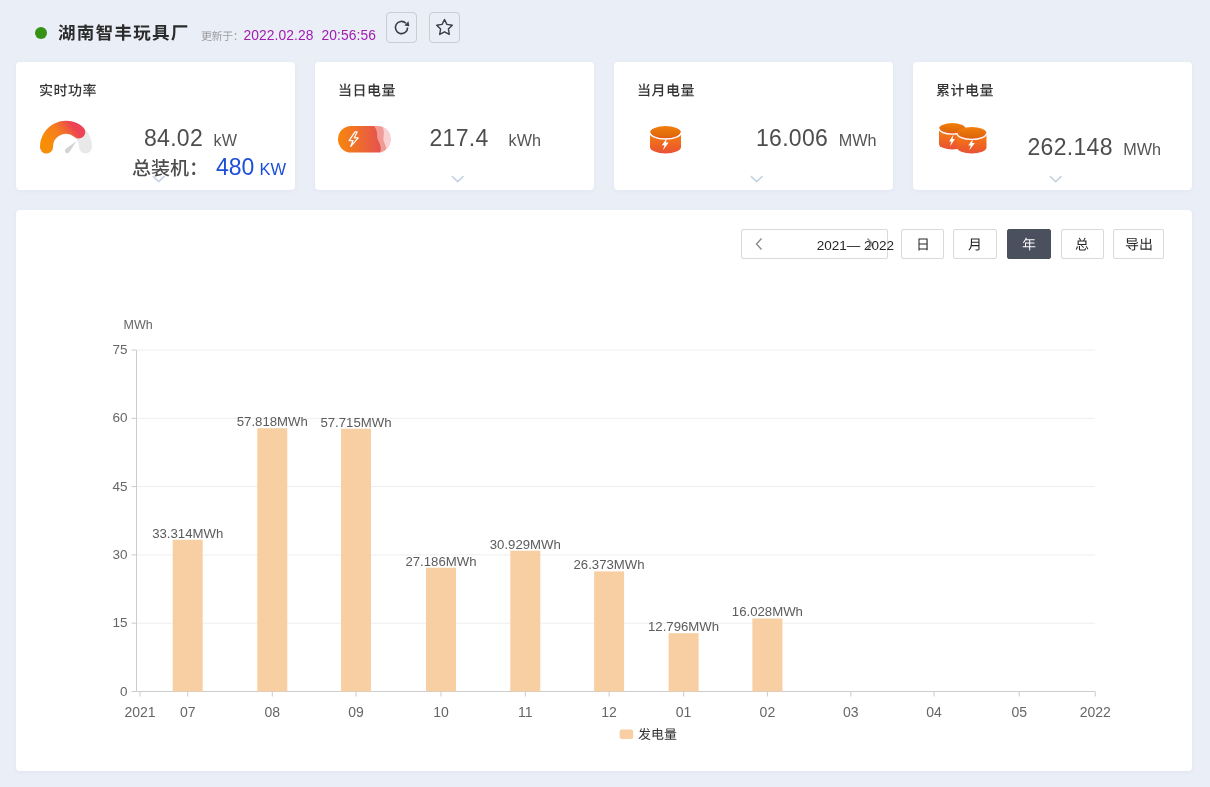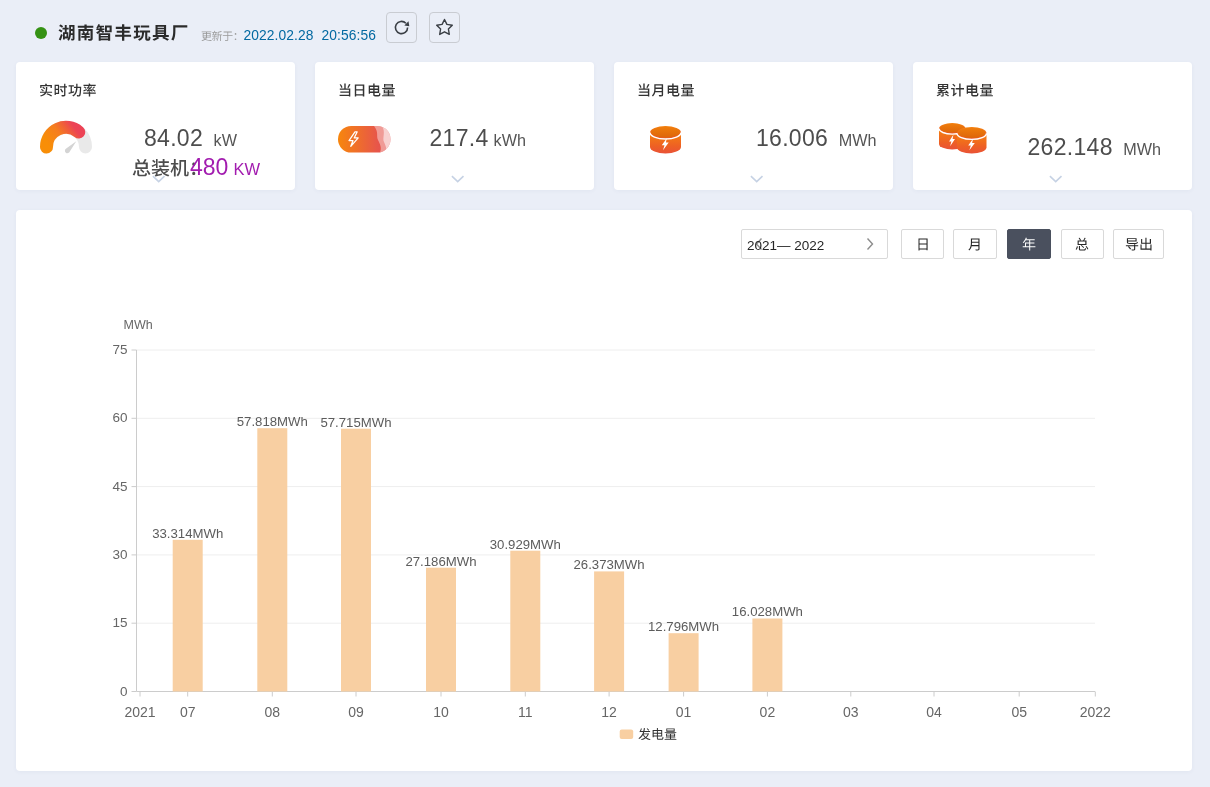--- a/index.html
+++ b/index.html
@@ -5,21 +5,21 @@
 .card{position:absolute;background:#fff;border-radius:4px;box-shadow:0 1px 4px rgba(50,70,120,0.05)}
 .abs{position:absolute}
 </style></head><body>
 <div class="abs" style="left:35px;top:27px;width:12px;height:12px;border-radius:50%;background:#359214"></div>
 <svg style="position:absolute;left:57.5px;top:20.0px;overflow:visible" width="132" height="24">
     <path transform="translate(0 19.2)" fill="#2b2b2b" d="M1.2 -13.2C2.2 -12.7 3.4 -12.0 3.9 -11.4L5.1 -13.0C4.5 -13.6 3.3 -14.3 2.3 -14.7ZM0.5 -8.5C1.5 -8.1 2.7 -7.4 3.3 -6.8L4.5 -8.5C3.9 -9.0 2.6 -9.7 1.6 -10.0ZM0.8 0.3 2.7 1.4C3.4 -0.3 4.1 -2.4 4.7 -4.2L3.1 -5.3C2.4 -3.3 1.4 -1.1 0.8 0.3ZM11.2 -14.3V-7.2C11.2 -5.4 11.1 -3.2 10.3 -1.3V-6.9H8.7V-9.6H10.7V-11.5H8.7V-14.3H6.8V-11.5H4.5V-9.6H6.8V-6.9H5.0V0.4H6.8V-0.8H10.1C9.9 -0.3 9.6 0.2 9.2 0.6C9.6 0.8 10.4 1.3 10.8 1.6C12.1 0.1 12.6 -2.0 12.9 -4.1H14.6V-0.6C14.6 -0.4 14.6 -0.3 14.4 -0.3C14.1 -0.3 13.5 -0.3 12.8 -0.4C13.1 0.1 13.4 0.9 13.5 1.4C14.6 1.4 15.3 1.3 15.8 1.0C16.4 0.7 16.5 0.2 16.5 -0.6V-14.3ZM13.0 -12.4H14.6V-10.1H13.0ZM13.0 -8.3H14.6V-6.0H13.0L13.0 -7.2ZM6.8 -5.1H8.5V-2.6H6.8Z M26.4 -14.8V-13.4H19.8V-11.5H26.4V-10.2H20.4V1.5H22.5V-8.2H25.9L24.3 -7.8C24.6 -7.2 25.0 -6.4 25.2 -5.9H23.6V-4.3H26.5V-3.1H23.3V-1.4H26.5V1.1H28.5V-1.4H31.8V-3.1H28.5V-4.3H31.5V-5.9H29.9C30.3 -6.4 30.6 -7.1 31.0 -7.7L29.2 -8.2C29.0 -7.5 28.5 -6.6 28.2 -5.9L28.3 -5.9H25.6L27.0 -6.3C26.8 -6.9 26.4 -7.6 26.0 -8.2H32.5V-0.6C32.5 -0.3 32.4 -0.2 32.1 -0.2C31.8 -0.2 30.7 -0.2 29.9 -0.3C30.1 0.2 30.5 1.0 30.6 1.5C32.0 1.5 33.0 1.5 33.7 1.2C34.4 0.9 34.7 0.4 34.7 -0.6V-10.2H28.7V-11.5H35.3V-13.4H28.7V-14.8Z M48.9 -11.7H51.6V-8.8H48.9ZM47.0 -13.6V-6.9H53.7V-13.6ZM42.7 -1.7H50.0V-0.7H42.7ZM42.7 -3.2V-4.2H50.0V-3.2ZM40.7 -5.9V1.6H42.7V1.0H50.0V1.5H52.2V-5.9ZM41.7 -11.9V-11.2L41.7 -10.8H40.0C40.3 -11.1 40.6 -11.5 40.8 -11.9ZM40.1 -15.0C39.8 -13.7 39.1 -12.4 38.2 -11.6C38.5 -11.4 39.1 -11.1 39.5 -10.8H38.3V-9.1H41.3C40.8 -8.3 39.9 -7.4 38.1 -6.7C38.6 -6.4 39.2 -5.7 39.5 -5.3C41.0 -6.1 42.1 -6.9 42.7 -7.8C43.5 -7.3 44.4 -6.6 45.0 -6.1L46.4 -7.5C46.0 -7.8 44.2 -8.8 43.5 -9.1H46.4V-10.8H43.7L43.7 -11.1V-11.9H46.0V-13.5H41.6C41.7 -13.9 41.9 -14.2 42.0 -14.6Z M64.0 -14.9V-12.4H57.8V-10.3H64.0V-8.5H58.7V-6.5H64.0V-4.5H57.2V-2.4H64.0V1.5H66.3V-2.4H73.1V-4.5H66.3V-6.5H71.6V-8.5H66.3V-10.3H72.4V-12.4H66.3V-14.9Z M82.7 -13.6V-11.6H91.2V-13.6ZM75.5 -2.5 76.0 -0.4C77.8 -0.9 80.1 -1.5 82.3 -2.1L82.1 -3.9L80.0 -3.4V-6.6H81.7V-8.5H80.0V-11.6H81.9V-13.6H75.9V-11.6H77.9V-8.5H76.0V-6.6H77.9V-3.0C77.0 -2.8 76.2 -2.6 75.5 -2.5ZM82.0 -8.7V-6.7H84.0C83.9 -3.3 83.5 -1.2 80.0 -0.0C80.4 0.3 81.0 1.1 81.2 1.6C85.2 0.1 85.8 -2.5 86.1 -6.7H87.2V-1.1C87.2 0.8 87.6 1.5 89.2 1.5C89.5 1.5 90.1 1.5 90.4 1.5C91.8 1.5 92.3 0.7 92.5 -2.0C91.9 -2.2 91.0 -2.5 90.6 -2.9C90.6 -0.8 90.5 -0.5 90.2 -0.5C90.1 -0.5 89.7 -0.5 89.6 -0.5C89.4 -0.5 89.3 -0.5 89.3 -1.1V-6.7H92.1V-8.7Z M97.5 -14.1V-4.1H94.8V-2.2H99.1C98.0 -1.4 96.1 -0.5 94.5 0.1C95.0 0.5 95.7 1.2 96.0 1.6C97.8 1.0 100.0 -0.1 101.4 -1.2L99.9 -2.2H105.2L104.2 -1.1C106.1 -0.3 108.1 0.8 109.3 1.6L111.0 0.1C109.9 -0.6 108.1 -1.5 106.4 -2.2H110.8V-4.1H108.1V-14.1ZM99.6 -4.1V-5.1H106.0V-4.1ZM99.6 -10.0H106.0V-9.0H99.6ZM99.6 -11.4V-12.4H106.0V-11.4ZM99.6 -7.5H106.0V-6.6H99.6Z M115.2 -13.9V-8.5C115.2 -5.8 115.0 -2.1 113.3 0.4C113.9 0.6 114.9 1.2 115.3 1.6C117.1 -1.1 117.4 -5.5 117.4 -8.5V-11.7H129.3V-13.9Z"></path>
   </svg>
 <svg style="position:absolute;left:200.5px;top:28.1px;overflow:visible" width="42" height="15">
     <path transform="translate(0 12.1)" fill="#999999" d="M2.8 -2.6 2.1 -2.3C2.4 -1.7 2.9 -1.2 3.4 -0.8C2.8 -0.4 1.8 -0.1 0.5 0.2C0.7 0.4 0.9 0.7 1.0 0.9C2.4 0.6 3.5 0.2 4.2 -0.3C5.7 0.5 7.7 0.7 10.3 0.8C10.4 0.6 10.5 0.2 10.7 0.0C8.2 -0.0 6.3 -0.2 4.9 -0.8C5.4 -1.4 5.7 -2.0 5.9 -2.7H9.6V-7.0H6.0V-7.9H10.3V-8.7H0.7V-7.9H5.1V-7.0H1.7V-2.7H5.0C4.9 -2.2 4.6 -1.7 4.1 -1.3C3.6 -1.6 3.1 -2.0 2.8 -2.6ZM2.5 -4.5H5.1V-4.1C5.1 -3.8 5.1 -3.6 5.1 -3.4H2.5ZM6.0 -3.4C6.0 -3.6 6.0 -3.8 6.0 -4.1V-4.5H8.8V-3.4ZM2.5 -6.3H5.1V-5.2H2.5ZM6.0 -6.3H8.8V-5.2H6.0Z M14.6 -2.3C14.9 -1.8 15.3 -1.0 15.5 -0.6L16.0 -0.9C15.9 -1.4 15.5 -2.1 15.1 -2.6ZM12.1 -2.6C11.9 -1.9 11.5 -1.2 11.1 -0.7C11.2 -0.6 11.5 -0.4 11.6 -0.3C12.1 -0.8 12.5 -1.6 12.8 -2.4ZM16.7 -8.2V-4.4C16.7 -2.9 16.6 -1.0 15.7 0.3C15.8 0.4 16.2 0.6 16.3 0.8C17.3 -0.6 17.5 -2.8 17.5 -4.4V-4.8H19.1V0.8H19.9V-4.8H21.1V-5.5H17.5V-7.6C18.6 -7.8 19.9 -8.1 20.8 -8.4L20.1 -9.0C19.3 -8.7 17.9 -8.4 16.7 -8.2ZM13.0 -9.1C13.1 -8.8 13.3 -8.4 13.4 -8.1H11.3V-7.4H16.1V-8.1H14.3C14.2 -8.4 13.9 -8.9 13.7 -9.3ZM14.7 -7.3C14.6 -6.8 14.4 -6.1 14.2 -5.6H11.1V-4.9H13.4V-3.7H11.2V-3.0H13.4V-0.2C13.4 -0.1 13.3 -0.1 13.2 -0.1C13.1 -0.0 12.8 -0.0 12.4 -0.1C12.5 0.1 12.6 0.5 12.6 0.6C13.2 0.6 13.5 0.6 13.8 0.5C14.0 0.4 14.1 0.2 14.1 -0.2V-3.0H16.2V-3.7H14.1V-4.9H16.3V-5.6H14.9C15.1 -6.0 15.3 -6.6 15.5 -7.2ZM12.0 -7.2C12.2 -6.7 12.4 -6.0 12.4 -5.6L13.1 -5.8C13.1 -6.2 12.9 -6.8 12.7 -7.3Z M22.6 -8.5V-7.6H26.4V-4.9H21.8V-4.0H26.4V-0.3C26.4 -0.1 26.3 -0.0 26.0 -0.0C25.8 -0.0 25.0 -0.0 24.0 -0.0C24.2 0.2 24.3 0.6 24.4 0.8C25.5 0.8 26.2 0.8 26.7 0.7C27.1 0.5 27.2 0.3 27.2 -0.3V-4.0H31.6V-4.9H27.2V-7.6H30.8V-8.5Z M34.5 -5.3C35.0 -5.3 35.4 -5.7 35.4 -6.2C35.4 -6.7 35.0 -7.0 34.5 -7.0C34.1 -7.0 33.7 -6.7 33.7 -6.2C33.7 -5.7 34.1 -5.3 34.5 -5.3ZM34.5 0.0C35.0 0.0 35.4 -0.3 35.4 -0.8C35.4 -1.3 35.0 -1.6 34.5 -1.6C34.1 -1.6 33.7 -1.3 33.7 -0.8C33.7 -0.3 34.1 0.0 34.5 0.0Z"></path>
   </svg>
-<div class="abs" style="left:243.5px;top:27.8px;font-size:13.8px;color:#0369a1;letter-spacing:0.1px">2022.02.28&nbsp; 20:56:56</div>
+<div class="abs" style="left:243.5px;top:27.8px;font-size:13.8px;color:#a21caf;letter-spacing:0.1px">2022.02.28&nbsp; 20:56:56</div>
 <div class="abs" style="left:386px;top:12px;width:31px;height:31px;border:1px solid #c9ccd2;border-radius:4px;box-sizing:border-box">
 <svg width="29" height="29" style="position:absolute;left:0;top:0">
       <g fill="none" stroke="#3a3f45" stroke-width="1.6">
 <path d="M 18.9 10.3 A 6.1 6.1 0 1 0 20.6 14.5"></path>
       </g>
       <path fill="#3a3f45" d="M 21.5 8.2 L 22.3 13.3 L 17.3 12.4 Z"></path>
     </svg>
   </div>
 <div class="abs" style="left:428.5px;top:12px;width:31px;height:31px;border:1px solid #c9ccd2;border-radius:4px;box-sizing:border-box">
 <svg width="29" height="29" style="position:absolute;left:0;top:0">
@@ -48,27 +48,27 @@
 <svg style="position:absolute;left:338.0px;top:80.1px;overflow:visible" width="58" height="20">
     <path transform="translate(0 15.4)" fill="#333333" d="M1.6 -10.8C2.3 -9.8 3.1 -8.4 3.3 -7.5L4.6 -8.1C4.3 -8.9 3.6 -10.3 2.8 -11.2ZM11.0 -11.4C10.6 -10.3 9.9 -8.8 9.3 -7.9L10.5 -7.4C11.1 -8.3 11.9 -9.7 12.5 -10.9ZM1.6 -0.7V0.6H10.9V1.2H12.3V-6.9H7.7V-11.8H6.3V-6.9H1.8V-5.6H10.9V-3.9H2.3V-2.6H10.9V-0.7Z M18.2 -4.8H24.8V-1.2H18.2ZM18.2 -6.1V-9.6H24.8V-6.1ZM16.8 -10.9V1.0H18.2V0.1H24.8V1.0H26.3V-10.9Z M35.2 -5.5V-3.8H32.0V-5.5ZM36.6 -5.5H39.8V-3.8H36.6ZM35.2 -6.8H32.0V-8.5H35.2ZM36.6 -6.8V-8.5H39.8V-6.8ZM30.7 -9.8V-1.7H32.0V-2.5H35.2V-1.4C35.2 0.5 35.7 1.0 37.4 1.0C37.8 1.0 39.9 1.0 40.3 1.0C41.9 1.0 42.3 0.2 42.5 -2.0C42.1 -2.1 41.6 -2.3 41.2 -2.5C41.1 -0.8 41.0 -0.4 40.2 -0.4C39.8 -0.4 37.9 -0.4 37.5 -0.4C36.7 -0.4 36.6 -0.5 36.6 -1.4V-2.5H41.2V-9.8H36.6V-11.8H35.2V-9.8Z M47.2 -9.3H53.7V-8.7H47.2ZM47.2 -10.7H53.7V-10.0H47.2ZM46.0 -11.4V-8.0H55.0V-11.4ZM44.2 -7.4V-6.5H56.8V-7.4ZM46.9 -3.8H49.8V-3.1H46.9ZM51.1 -3.8H54.1V-3.1H51.1ZM46.9 -5.2H49.8V-4.5H46.9ZM51.1 -5.2H54.1V-4.5H51.1ZM44.1 -0.2V0.8H56.9V-0.2H51.1V-0.8H55.7V-1.7H51.1V-2.4H55.4V-5.9H45.7V-2.4H49.8V-1.7H45.3V-0.8H49.8V-0.2Z"></path>
   </svg>
 <svg style="position:absolute;left:637.0px;top:80.1px;overflow:visible" width="58" height="20">
     <path transform="translate(0 15.4)" fill="#333333" d="M1.6 -10.8C2.3 -9.8 3.1 -8.4 3.3 -7.5L4.6 -8.1C4.3 -8.9 3.6 -10.3 2.8 -11.2ZM11.0 -11.4C10.6 -10.3 9.9 -8.8 9.3 -7.9L10.5 -7.4C11.1 -8.3 11.9 -9.7 12.5 -10.9ZM1.6 -0.7V0.6H10.9V1.2H12.3V-6.9H7.7V-11.8H6.3V-6.9H1.8V-5.6H10.9V-3.9H2.3V-2.6H10.9V-0.7Z M17.3 -11.1V-6.7C17.3 -4.5 17.1 -1.7 14.9 0.2C15.2 0.4 15.7 0.9 15.9 1.2C17.2 0.0 17.9 -1.5 18.3 -3.1H24.7V-0.6C24.7 -0.4 24.6 -0.2 24.3 -0.2C24.0 -0.2 22.8 -0.2 21.7 -0.3C21.9 0.1 22.2 0.7 22.3 1.1C23.8 1.1 24.7 1.1 25.3 0.9C25.9 0.6 26.1 0.2 26.1 -0.6V-11.1ZM18.6 -9.8H24.7V-7.8H18.6ZM18.6 -6.5H24.7V-4.4H18.5C18.6 -5.1 18.6 -5.8 18.6 -6.5Z M35.2 -5.5V-3.8H32.0V-5.5ZM36.6 -5.5H39.8V-3.8H36.6ZM35.2 -6.8H32.0V-8.5H35.2ZM36.6 -6.8V-8.5H39.8V-6.8ZM30.7 -9.8V-1.7H32.0V-2.5H35.2V-1.4C35.2 0.5 35.7 1.0 37.4 1.0C37.8 1.0 39.9 1.0 40.3 1.0C41.9 1.0 42.3 0.2 42.5 -2.0C42.1 -2.1 41.6 -2.3 41.2 -2.5C41.1 -0.8 41.0 -0.4 40.2 -0.4C39.8 -0.4 37.9 -0.4 37.5 -0.4C36.7 -0.4 36.6 -0.5 36.6 -1.4V-2.5H41.2V-9.8H36.6V-11.8H35.2V-9.8Z M47.2 -9.3H53.7V-8.7H47.2ZM47.2 -10.7H53.7V-10.0H47.2ZM46.0 -11.4V-8.0H55.0V-11.4ZM44.2 -7.4V-6.5H56.8V-7.4ZM46.9 -3.8H49.8V-3.1H46.9ZM51.1 -3.8H54.1V-3.1H51.1ZM46.9 -5.2H49.8V-4.5H46.9ZM51.1 -5.2H54.1V-4.5H51.1ZM44.1 -0.2V0.8H56.9V-0.2H51.1V-0.8H55.7V-1.7H51.1V-2.4H55.4V-5.9H45.7V-2.4H49.8V-1.7H45.3V-0.8H49.8V-0.2Z"></path>
   </svg>
 <svg style="position:absolute;left:936.0px;top:80.1px;overflow:visible" width="58" height="20">
     <path transform="translate(0 15.4)" fill="#333333" d="M8.7 -1.1C9.8 -0.5 11.3 0.4 12.0 1.0L13.0 0.2C12.2 -0.4 10.7 -1.2 9.6 -1.8ZM3.8 -1.8C3.0 -1.1 1.7 -0.4 0.6 0.0C0.9 0.2 1.3 0.7 1.6 0.9C2.7 0.4 4.0 -0.5 5.0 -1.2ZM3.1 -8.4H6.3V-7.4H3.1ZM7.6 -8.4H10.9V-7.4H7.6ZM3.1 -10.3H6.3V-9.4H3.1ZM7.6 -10.3H10.9V-9.4H7.6ZM2.4 -4.0C2.6 -4.2 3.0 -4.2 5.3 -4.4C4.4 -3.9 3.6 -3.6 3.2 -3.5C2.4 -3.2 1.8 -3.0 1.3 -3.0C1.5 -2.7 1.6 -2.1 1.7 -1.9C2.1 -2.0 2.7 -2.1 6.4 -2.2V-0.2C6.4 -0.0 6.3 0.0 6.1 0.0C5.9 0.0 5.2 0.0 4.6 0.0C4.8 0.3 5.0 0.8 5.0 1.2C6.0 1.2 6.6 1.2 7.1 1.0C7.6 0.8 7.7 0.5 7.7 -0.2V-2.3L11.2 -2.5C11.5 -2.2 11.7 -1.9 11.9 -1.6L12.9 -2.4C12.3 -3.1 11.2 -4.2 10.2 -4.9L9.2 -4.3C9.5 -4.0 9.9 -3.8 10.2 -3.4L5.2 -3.2C6.8 -3.9 8.5 -4.6 10.1 -5.6L9.2 -6.4C8.7 -6.1 8.1 -5.8 7.6 -5.5L4.7 -5.3C5.3 -5.6 5.9 -6.0 6.5 -6.4H12.2V-11.4H1.9V-6.4H4.6C3.9 -6.0 3.3 -5.6 3.0 -5.5C2.6 -5.3 2.3 -5.2 2.0 -5.2C2.1 -4.9 2.3 -4.3 2.4 -4.0Z M16.3 -10.8C17.1 -10.1 18.1 -9.2 18.5 -8.6L19.4 -9.5C19.0 -10.1 17.9 -11.0 17.1 -11.6ZM15.1 -7.5V-6.1H17.2V-1.5C17.2 -0.9 16.8 -0.4 16.5 -0.2C16.7 0.1 17.1 0.6 17.2 1.0C17.4 0.7 17.9 0.3 20.6 -1.6C20.5 -1.9 20.3 -2.5 20.2 -2.8L18.6 -1.7V-7.5ZM23.2 -11.8V-7.3H19.7V-5.9H23.2V1.2H24.6V-5.9H28.0V-7.3H24.6V-11.8Z M35.2 -5.5V-3.8H32.0V-5.5ZM36.6 -5.5H39.8V-3.8H36.6ZM35.2 -6.8H32.0V-8.5H35.2ZM36.6 -6.8V-8.5H39.8V-6.8ZM30.7 -9.8V-1.7H32.0V-2.5H35.2V-1.4C35.2 0.5 35.7 1.0 37.4 1.0C37.8 1.0 39.9 1.0 40.3 1.0C41.9 1.0 42.3 0.2 42.5 -2.0C42.1 -2.1 41.6 -2.3 41.2 -2.5C41.1 -0.8 41.0 -0.4 40.2 -0.4C39.8 -0.4 37.9 -0.4 37.5 -0.4C36.7 -0.4 36.6 -0.5 36.6 -1.4V-2.5H41.2V-9.8H36.6V-11.8H35.2V-9.8Z M47.2 -9.3H53.7V-8.7H47.2ZM47.2 -10.7H53.7V-10.0H47.2ZM46.0 -11.4V-8.0H55.0V-11.4ZM44.2 -7.4V-6.5H56.8V-7.4ZM46.9 -3.8H49.8V-3.1H46.9ZM51.1 -3.8H54.1V-3.1H51.1ZM46.9 -5.2H49.8V-4.5H46.9ZM51.1 -5.2H54.1V-4.5H51.1ZM44.1 -0.2V0.8H56.9V-0.2H51.1V-0.8H55.7V-1.7H51.1V-2.4H55.4V-5.9H45.7V-2.4H49.8V-1.7H45.3V-0.8H49.8V-0.2Z"></path>
   </svg>
 <div class="abs" style="left:144px;top:125px;font-size:23px;letter-spacing:0.3px;color:#4d4d4d">84.02<span style="font-size:16.2px;letter-spacing:0;color:#555;margin-left:10.5px">kW</span></div>
-<div class="abs" style="left:429.5px;top:125px;font-size:23px;letter-spacing:0.3px;color:#4d4d4d">217.4<span style="font-size:16.2px;letter-spacing:0;color:#555;margin-left:5px">kWh</span></div>
+<div class="abs" style="left:429.5px;top:125px;font-size:23px;letter-spacing:0.3px;color:#4d4d4d">217.4<span style="font-size:16.2px;letter-spacing:0;color:#555;margin-left:20px">kWh</span></div>
 <div class="abs" style="left:756px;top:125px;font-size:23px;letter-spacing:0.3px;color:#4d4d4d">16.006<span style="font-size:16.2px;letter-spacing:0;color:#555;margin-left:10.5px">MWh</span></div>
 <div class="abs" style="left:1027.5px;top:134px;font-size:23px;letter-spacing:0.3px;color:#4d4d4d">262.148<span style="font-size:16.2px;letter-spacing:0;color:#555;margin-left:10.5px">MWh</span></div>
 <svg style="position:absolute;left:131.5px;top:154.4px;overflow:visible" width="76" height="27">
     <path transform="translate(0 20.9)" fill="#4d4d4d" d="M14.3 -4.0C15.4 -2.7 16.5 -0.9 16.9 0.2L18.4 -0.6C18.0 -1.9 16.8 -3.6 15.7 -4.8ZM5.2 -4.7V-0.9C5.2 0.9 5.9 1.4 8.4 1.4C8.9 1.4 11.9 1.4 12.4 1.4C14.3 1.4 14.9 0.8 15.1 -1.4C14.6 -1.5 13.8 -1.8 13.4 -2.1C13.3 -0.5 13.1 -0.2 12.2 -0.2C11.5 -0.2 9.0 -0.2 8.5 -0.2C7.3 -0.2 7.1 -0.3 7.1 -0.9V-4.7ZM2.4 -4.4C2.1 -2.9 1.5 -1.2 0.7 -0.2L2.4 0.6C3.2 -0.6 3.8 -2.5 4.1 -4.1ZM5.3 -10.6H13.7V-7.7H5.3ZM3.4 -12.3V-5.9H9.1L7.9 -5.0C9.1 -4.1 10.5 -2.8 11.2 -1.9L12.5 -3.1C11.8 -3.9 10.4 -5.1 9.2 -5.9H15.8V-12.3H12.8C13.5 -13.2 14.1 -14.3 14.6 -15.3L12.8 -16.0C12.3 -14.9 11.6 -13.4 10.9 -12.3H7.1L8.2 -12.8C7.9 -13.7 7.1 -15.0 6.3 -16.0L4.7 -15.3C5.4 -14.4 6.2 -13.1 6.5 -12.3Z M20.1 -14.0C21.0 -13.5 22.0 -12.6 22.5 -12.0L23.6 -13.1C23.1 -13.7 22.0 -14.5 21.2 -15.1ZM27.2 -7.1C27.3 -6.7 27.5 -6.4 27.7 -6.0H19.9V-4.5H26.1C24.4 -3.4 21.9 -2.5 19.6 -2.1C19.9 -1.8 20.4 -1.2 20.6 -0.8C21.7 -1.0 22.8 -1.4 23.8 -1.8V-1.0C23.8 -0.1 23.2 0.2 22.7 0.3C23.0 0.6 23.2 1.3 23.3 1.7C23.8 1.5 24.5 1.3 29.9 0.1C29.9 -0.2 29.9 -0.9 30.0 -1.3L25.6 -0.4V-2.6C26.6 -3.2 27.6 -3.8 28.4 -4.5C29.9 -1.4 32.5 0.6 36.3 1.5C36.5 1.0 37.0 0.4 37.4 0.0C35.6 -0.3 34.2 -0.9 32.9 -1.6C34.0 -2.1 35.2 -2.8 36.2 -3.5L34.9 -4.4C34.1 -3.8 32.9 -3.1 31.8 -2.5C31.1 -3.1 30.6 -3.8 30.1 -4.5H37.1V-6.0H29.7C29.5 -6.5 29.2 -7.1 28.9 -7.6ZM30.7 -16.0V-13.6H26.4V-12.0H30.7V-9.3H26.9V-7.8H36.5V-9.3H32.5V-12.0H36.9V-13.6H32.5V-16.0ZM19.6 -9.4 20.2 -7.9 24.0 -9.6V-7.0H25.6V-16.0H24.0V-11.2C22.3 -10.5 20.7 -9.8 19.6 -9.4Z M47.4 -15.0V-8.8C47.4 -5.9 47.1 -2.2 44.6 0.4C45.0 0.7 45.7 1.3 46.0 1.6C48.7 -1.2 49.1 -5.6 49.1 -8.8V-13.2H52.2V-1.4C52.2 0.3 52.3 0.6 52.6 1.0C52.9 1.3 53.4 1.4 53.8 1.4C54.1 1.4 54.5 1.4 54.8 1.4C55.3 1.4 55.6 1.3 55.9 1.1C56.2 0.9 56.4 0.6 56.5 0.0C56.6 -0.5 56.7 -1.9 56.7 -2.9C56.2 -3.1 55.7 -3.4 55.3 -3.7C55.3 -2.5 55.3 -1.5 55.3 -1.1C55.3 -0.7 55.2 -0.5 55.1 -0.4C55.0 -0.3 54.9 -0.2 54.8 -0.2C54.6 -0.2 54.5 -0.2 54.3 -0.2C54.2 -0.2 54.1 -0.3 54.1 -0.4C54.0 -0.5 54.0 -0.8 54.0 -1.3V-15.0ZM41.9 -16.0V-12.0H38.9V-10.3H41.7C41.0 -7.8 39.8 -5.0 38.5 -3.5C38.8 -3.1 39.2 -2.3 39.4 -1.8C40.3 -3.0 41.2 -4.9 41.9 -6.9V1.6H43.7V-6.8C44.3 -5.9 45.1 -4.8 45.4 -4.2L46.5 -5.7C46.1 -6.2 44.3 -8.2 43.7 -8.9V-10.3H46.3V-12.0H43.7V-16.0Z M61.8 -9.1C62.6 -9.1 63.3 -9.7 63.3 -10.7C63.3 -11.6 62.6 -12.3 61.8 -12.3C60.9 -12.3 60.2 -11.6 60.2 -10.7C60.2 -9.7 60.9 -9.1 61.8 -9.1ZM61.8 0.1C62.6 0.1 63.3 -0.6 63.3 -1.5C63.3 -2.4 62.6 -3.1 61.8 -3.1C60.9 -3.1 60.2 -2.4 60.2 -1.5C60.2 -0.6 60.9 0.1 61.8 0.1Z"></path>
   </svg>
-<div class="abs" style="left:190px;top:153.8px;font-size:23px;color:#a21caf">480<span style="font-size:16.5px;margin-left:5px">KW</span></div>
+<div class="abs" style="left:216px;top:153.8px;font-size:23px;color:#1d4ed8">480<span style="font-size:16.5px;margin-left:5px">KW</span></div>
 <svg class="abs" style="left:39px;top:118px;overflow:visible" width="56" height="40">
 <defs>
       <linearGradient id="gg" x1="0" y1="0.75" x2="1" y2="0.3">
         <stop offset="0" stop-color="#f88e07"></stop>
         <stop offset="0.5" stop-color="#f57d1f"></stop>
         <stop offset="0.78" stop-color="#f05e3b"></stop>
         <stop offset="1" stop-color="#ec4355"></stop>
       </linearGradient>
     </defs>
 <g transform="translate(-39 -118)">
@@ -150,21 +150,21 @@
 <path d="M 15.989 11.8455 L 11.21 18.549999999999997 L 13.806000000000001 18.549999999999997 L 12.389999999999999 23.32 L 17.7885 15.899999999999999 L 15.1335 15.899999999999999 Z" fill="#ffffff"></path>
 </svg>
 <div class="card" style="left:16px;top:210px;width:1176px;height:561px"></div>
 <div class="abs" style="left:741px;top:229px;width:147px;height:30px;background:#fff;border:1px solid #d9d9d9;border-radius:2px;box-sizing:border-box"></div>
 <svg class="abs" style="left:755px;top:237px" width="8" height="14">
     <path fill="none" stroke="#8c8c8c" stroke-width="1.4" d="M 6.5 1.5 L 1.5 7 L 6.5 12.5"></path>
   </svg>
 <svg class="abs" style="left:866px;top:237px" width="8" height="14">
     <path fill="none" stroke="#8c8c8c" stroke-width="1.4" d="M 1.5 1.5 L 6.5 7 L 1.5 12.5"></path>
   </svg>
-<div class="abs" style="left:747px;top:237.5px;width:147px;text-align:left;font-size:13.5px;color:#262626">2021— 2022</div>
+<div class="abs" style="left:747px;top:237.5px;width:147px;text-align:right;font-size:13.5px;color:#262626">2021— 2022</div>
 <div class="abs" style="left:901px;top:229px;width:43px;height:30px;background:#fff;border:1px solid #d9d9d9;border-radius:2px;box-sizing:border-box"></div>
 <svg style="position:absolute;left:915.5px;top:233.6px;overflow:visible" width="14" height="20">
     <path transform="translate(0 15.4)" fill="#262626" d="M3.5 -4.9H10.5V-1.0H3.5ZM3.5 -6.0V-9.8H10.5V-6.0ZM2.5 -10.8V1.0H3.5V0.1H10.5V0.9H11.6V-10.8Z"></path>
   </svg>
 <div class="abs" style="left:953px;top:229px;width:44px;height:30px;background:#fff;border:1px solid #d9d9d9;border-radius:2px;box-sizing:border-box"></div>
 <svg style="position:absolute;left:968.0px;top:233.6px;overflow:visible" width="14" height="20">
     <path transform="translate(0 15.4)" fill="#262626" d="M2.9 -11.0V-6.7C2.9 -4.5 2.7 -1.6 0.4 0.4C0.6 0.5 1.1 0.9 1.2 1.1C2.6 -0.1 3.3 -1.7 3.6 -3.2H10.4V-0.4C10.4 -0.1 10.3 -0.0 10.0 -0.0C9.6 -0.0 8.5 0.0 7.3 -0.0C7.5 0.3 7.7 0.7 7.8 1.1C9.3 1.1 10.2 1.1 10.8 0.9C11.3 0.7 11.5 0.3 11.5 -0.4V-11.0ZM4.0 -10.0H10.4V-7.6H4.0ZM4.0 -6.7H10.4V-4.3H3.8C3.9 -5.1 4.0 -5.9 4.0 -6.7Z"></path>
   </svg>
 <div class="abs" style="left:1007px;top:229px;width:44px;height:30px;background:#4a505e;border:1px solid #4a505e;border-radius:2px;box-sizing:border-box"></div>
 <svg style="position:absolute;left:1022.0px;top:233.6px;overflow:visible" width="14" height="20">

